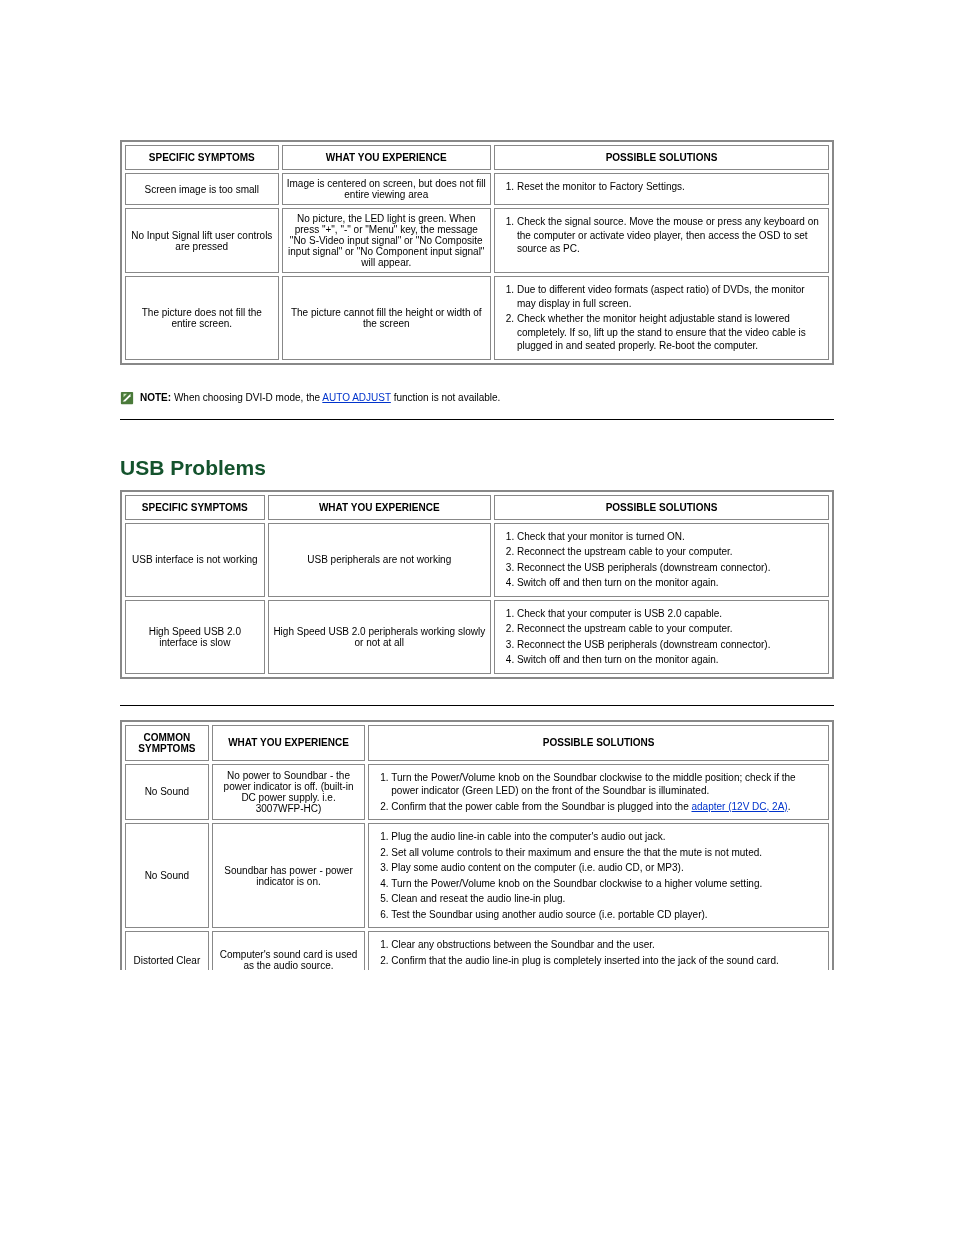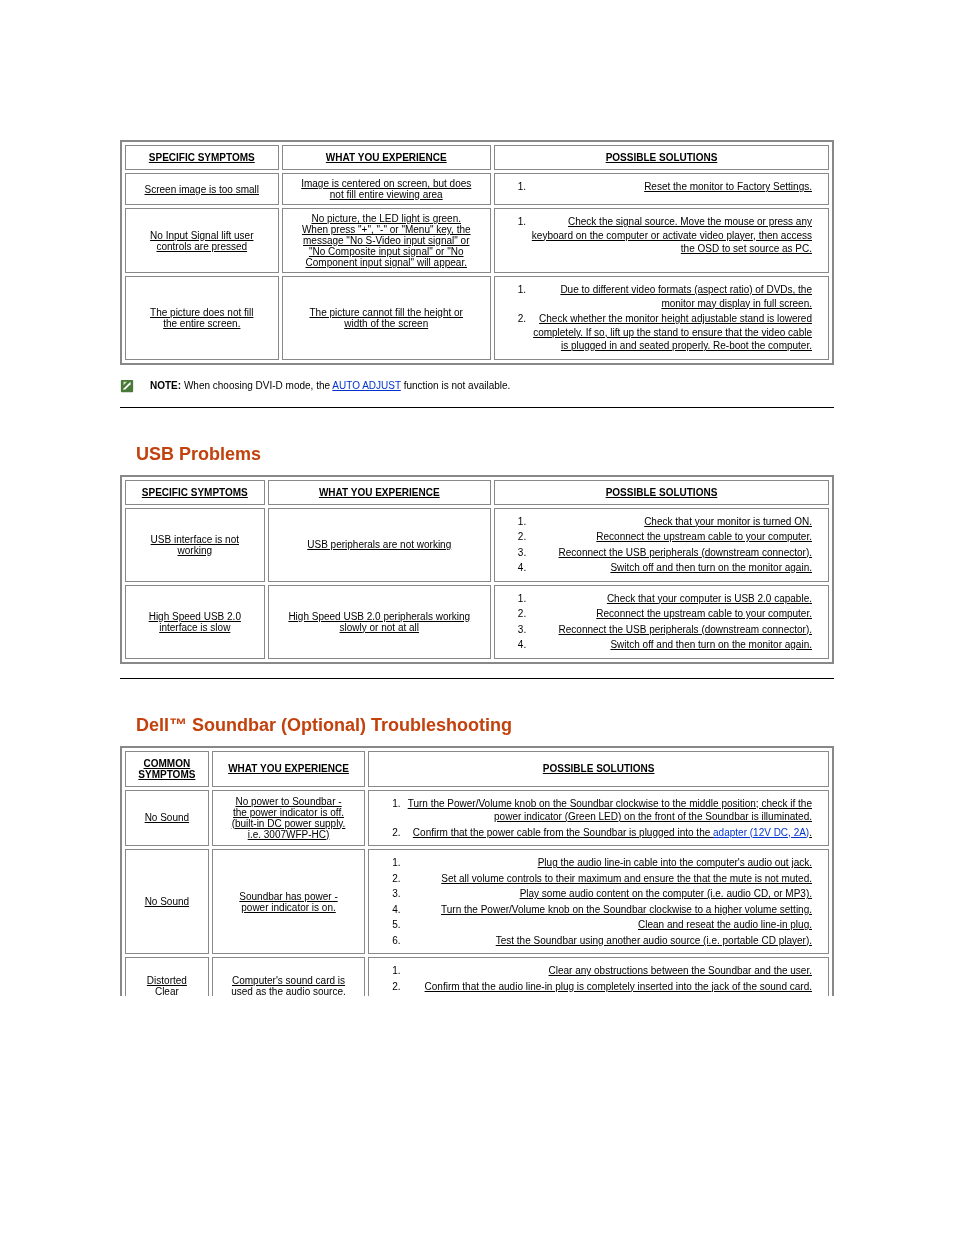--- a/index.html
+++ b/index.html
@@ -16,56 +16,54 @@
     box-sizing: border-box;
   }
   .content {
     padding: 0 120px;
   }
   table.datagrid {
     width: 100%;
     border-collapse: separate;
     border-spacing: 3px;
     border: 2px solid #888;
-    margin-bottom: 14px;
-    text-decoration: underline;
+    margin-bottom: 26px;
   }
   table.datagrid th {
     border: 1px solid #888;
     font-weight: bold;
     text-align: center;
     vertical-align: middle;
     font-size: 10px;
     padding: 6px 4px;
   }
   table.datagrid td {
     border: 1px solid #888;
     font-size: 10px;
     vertical-align: top;
-    padding: 4px 16px;
+    padding: 4px 4px;
   }
   table.datagrid td.center, table.datagrid th {
     text-align: center;
   }
   table.datagrid td.middle {
     vertical-align: middle;
   }
   ol.numbered {
     padding-left: 18px;
     margin: 2px 0;
-    text-align: right;
   }
   ol.numbered li {
     margin-bottom: 2px;
     line-height: 1.35;
   }
   .note-row {
     display:flex;
     align-items:flex-start;
-    gap:16px;
+    gap:6px;
     margin: 6px 0 4px 0;
   }
   .note-icon {
     width:14px;
     height:14px;
     flex:0 0 14px;
   }
   .note-text {
     font-size:10px;
     line-height:1.3;
@@ -73,24 +71,24 @@
   .note-text a, .link {
     color:#0033cc;
     text-decoration: underline;
   }
   hr.sep {
     border: none;
     border-top: 1px solid #000;
     margin: 14px 0 14px 0;
   }
   h2.section {
-    color: #c2410c;
-    font-size: 18px;
+    color: #14532d;
+    font-size: 21px;
     font-weight: bold;
-    margin: 36px 0 10px 16px;
+    margin: 36px 0 10px 0;
     font-family: Verdana, Arial, sans-serif;
   }
   .spacer-top {
     height: 140px;
   }
   
   .t1 col.c1 { width: 22%; }
   .t1 col.c2 { width: 30%; }
   .t1 col.c3 { width: 48%; }
   
@@ -212,21 +210,20 @@
                 <li>Reconnect the USB peripherals (downstream connector).</li>
                 <li>Switch off and then turn on the monitor again.</li>
               </ol>
             </td>
           </tr>
         </tbody>
     </table>
 
     <hr class="sep">
 
-    <h2 class="section">Dell™ Soundbar (Optional) Troubleshooting</h2>
     <div class="clip" style="height:250px;">
       <table class="datagrid t3">
         <colgroup>
             <col class="c1">
             <col class="c2">
             <col class="c3">
           </colgroup>
         <tbody>
             <tr>
           <th>COMMON SYMPTOMS</th>

